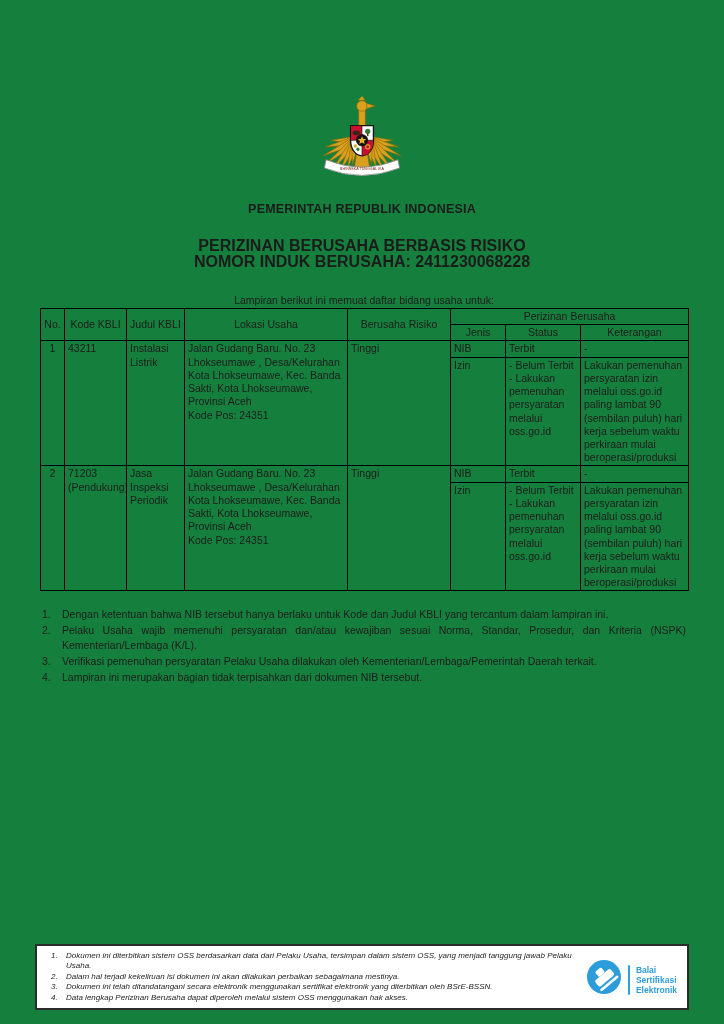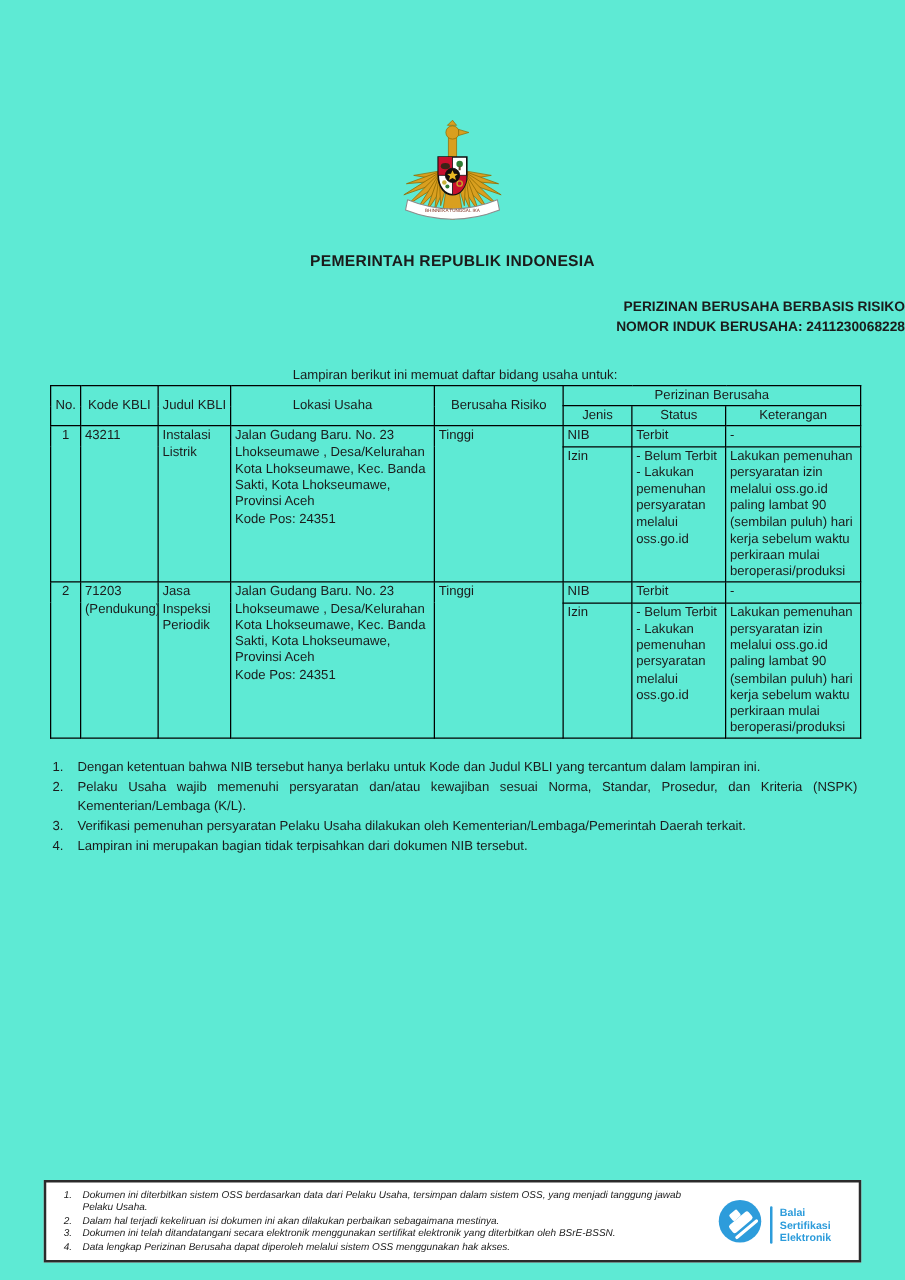--- a/index.html
+++ b/index.html
@@ -1,32 +1,32 @@
 <!DOCTYPE html>
 <html><head>
 <meta charset="utf-8">
 <style>
   * { box-sizing: border-box; }
   html, body { margin: 0; padding: 0; background: #ffffff; }
   .page {
     position: relative;
     width: 724px; height: 1024px;
-    background: #5eead4;
+    background: #15803d;
     font-family: "Liberation Sans", sans-serif;
     color: #1b1b1b;
     overflow: hidden;
   }
   .emblem { display: block; margin: 86px auto 0 auto; width: 98px; height: 102px; }
   .gov-title {
     margin-top: 14px; text-align: center;
     font-size: 12.5px; font-weight: bold; letter-spacing: 0.2px;
   }
   .doc-title {
-    margin-top: 22px; text-align: right;
-    font-size: 11px; font-weight: bold; line-height: 16px;
+    margin-top: 22px; text-align: center;
+    font-size: 16px; font-weight: bold; line-height: 16px;
   }
   .intro { margin: 24px 36px 0 40px; font-size: 10.5px; text-align: center; }
   table.kbli {
     margin: 2px 36px 0 40px;
     width: 648px;
     border-collapse: collapse;
     table-layout: fixed;
     font-size: 10.5px;
     line-height: 1.26;
   }
@@ -53,21 +53,21 @@
     counter-increment: n;
     position: relative; padding-left: 22px;
     text-align: justify; margin-bottom: 1px;
   }
   ol.notes li::before { content: counter(n) "."; position: absolute; left: 2px; }
   .footer-box {
     position: absolute; left: 35px; top: 944px;
     width: 654px; height: 66px;
     border: 2px solid #2b2b2b;
     display: flex; align-items: center;
-    padding: 2px 16px 2px 12px;
+    padding: 2px 4px 2px 12px;
     background: #fff;
   }
   ol.disclaimers {
     flex: 1; margin: 0; padding: 0;
     list-style: none; counter-reset: d;
     font-size: 8px; font-style: italic; line-height: 10.5px; color: #222;
   }
   ol.disclaimers li { counter-increment: d; position: relative; padding-left: 17px; }
   ol.disclaimers li::before { content: counter(d) "."; position: absolute; left: 2px; }
   .bse-logo { display: flex; align-items: flex-end; gap: 6px; padding: 0 6px 0 10px; }

